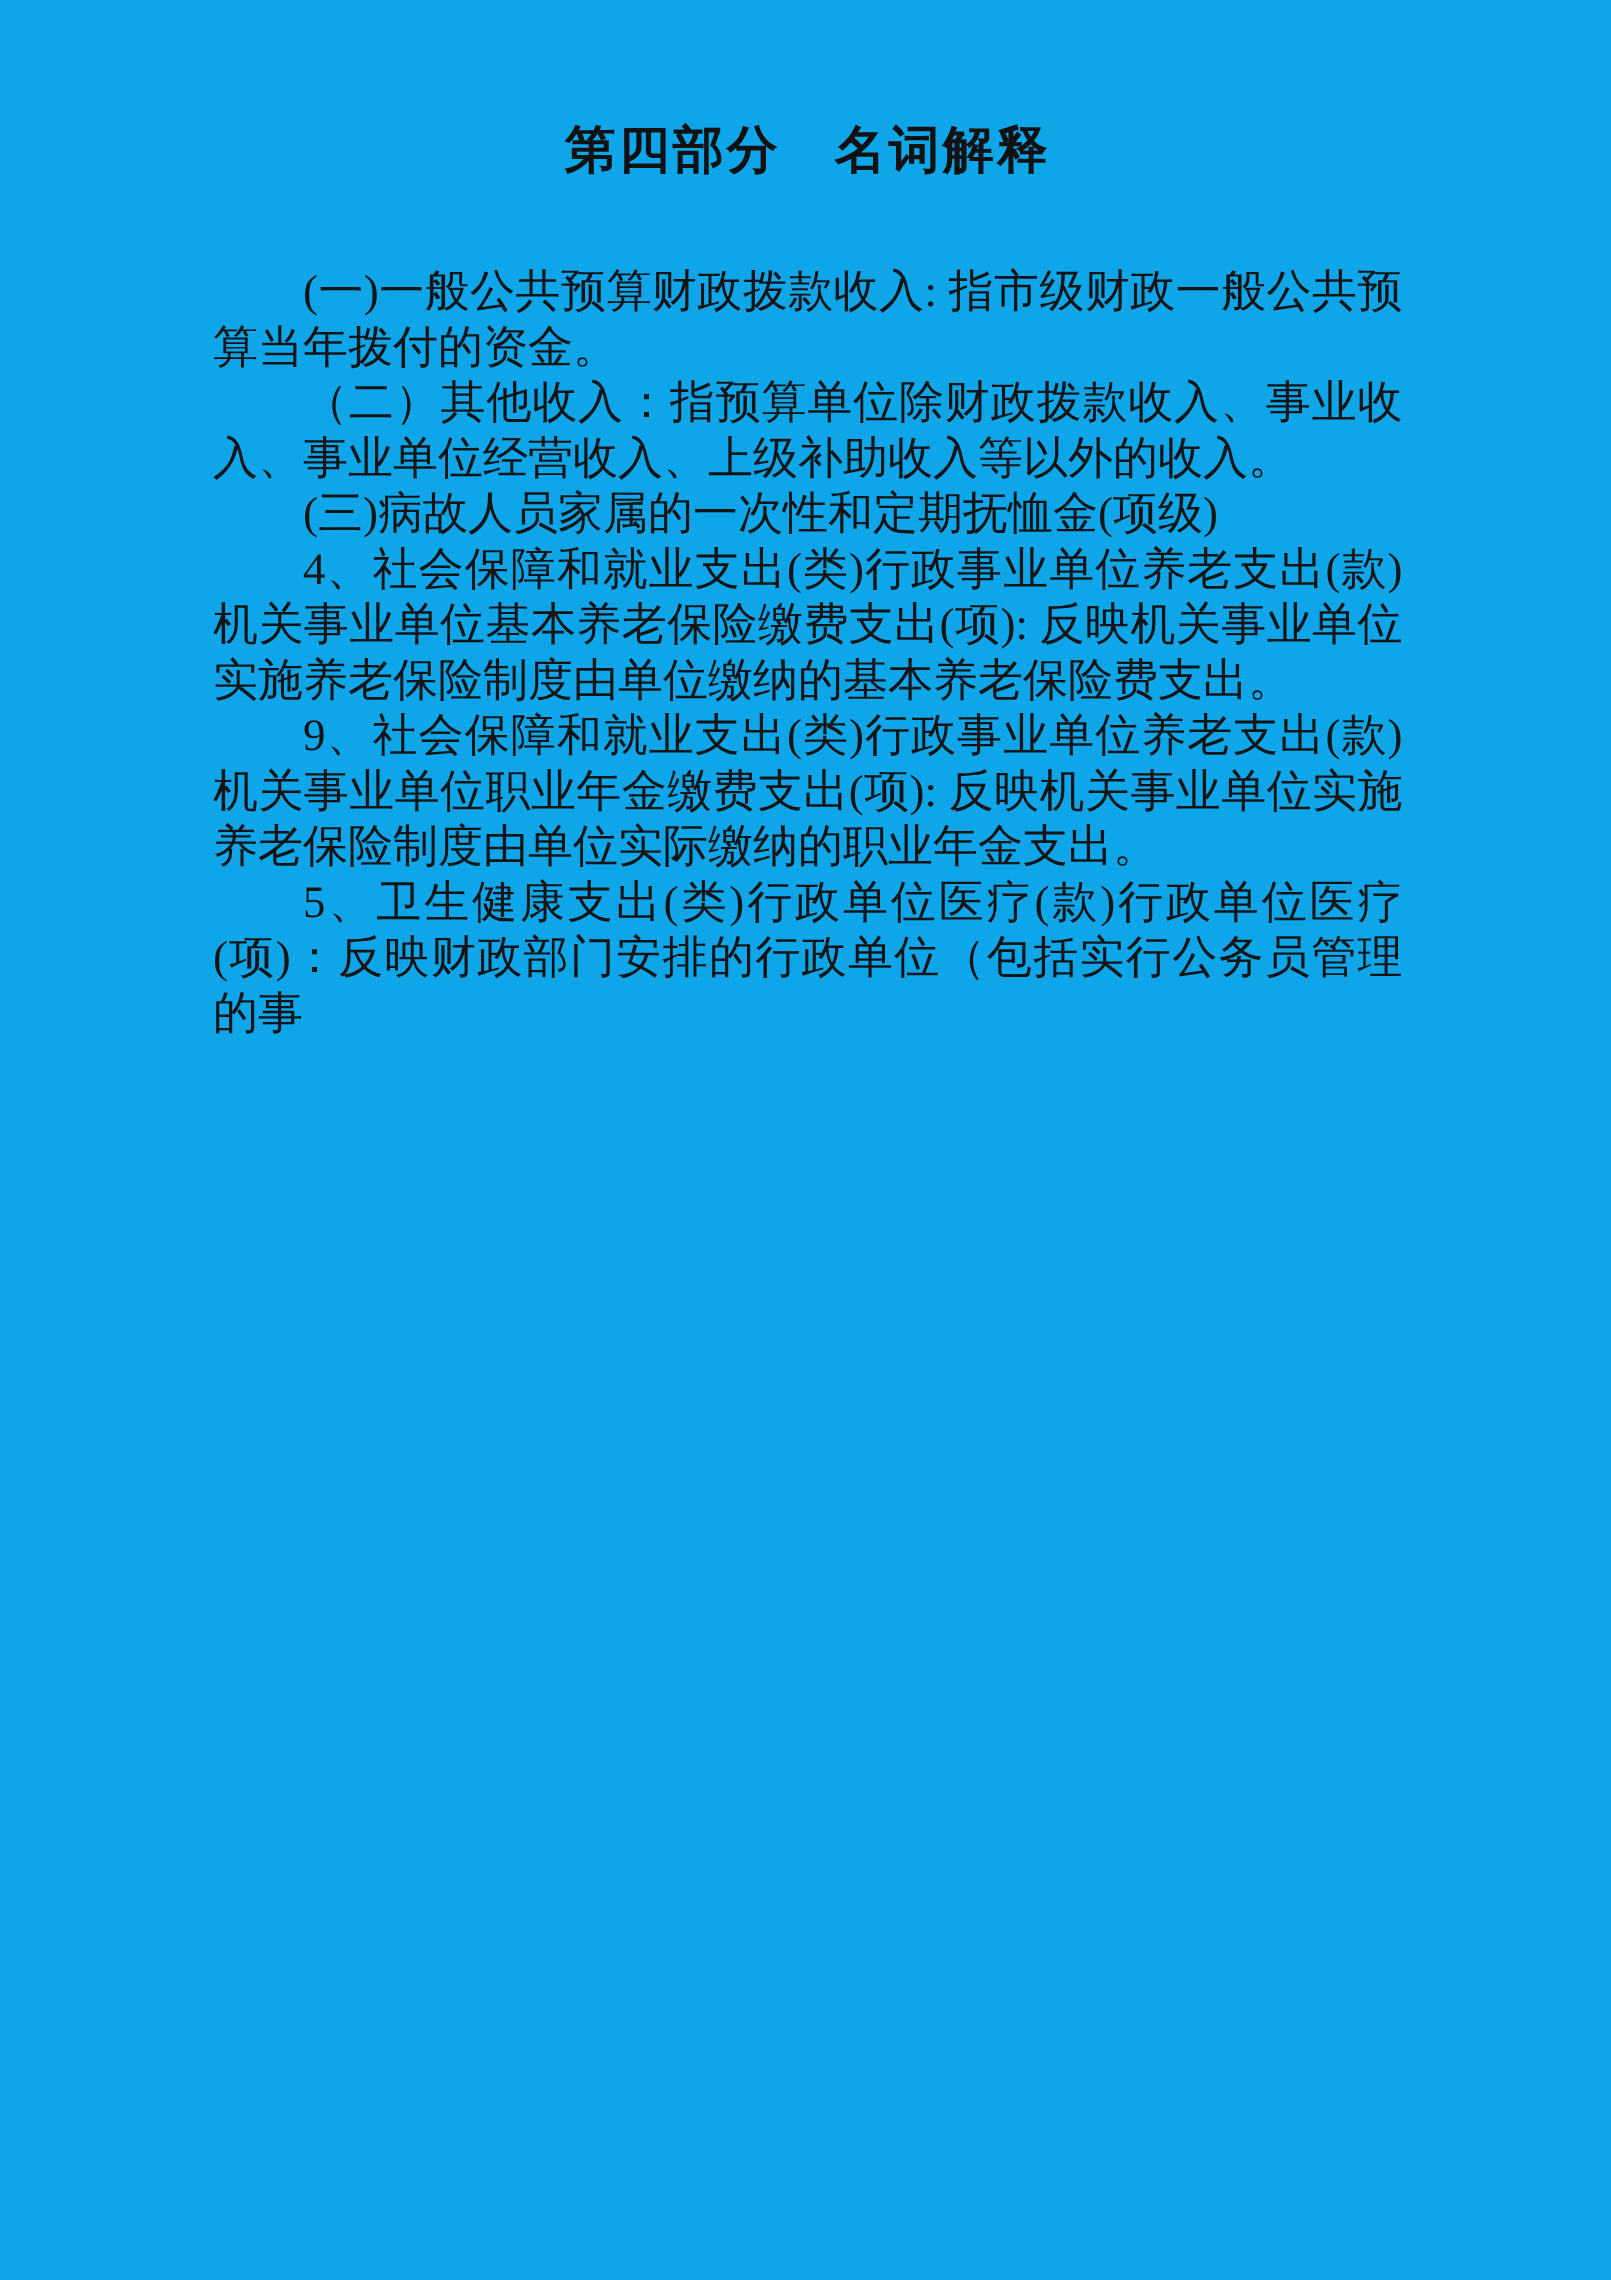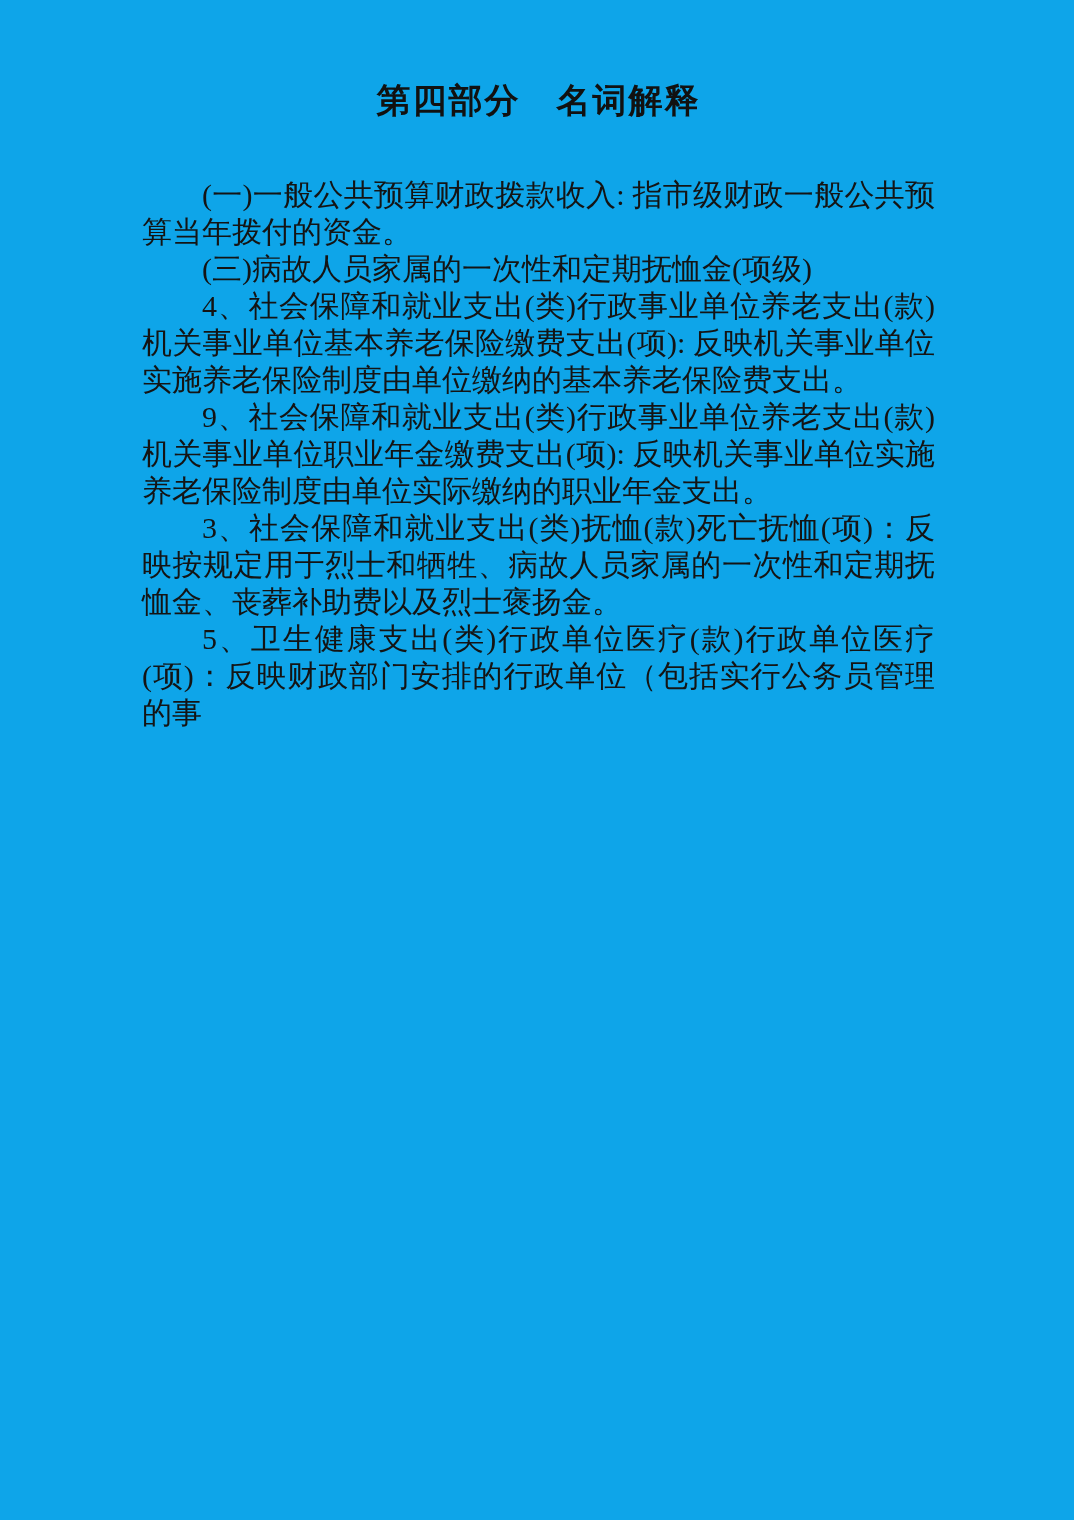--- a/index.html
+++ b/index.html
@@ -41,19 +41,19 @@
   }
 </style>
 </head>
 <body>
 
 <div class="page">
   <h1 class="doc-title">第四部分　名词解释</h1>
 
   <div class="doc-body">
     <p>(一)一般公共预算财政拨款收入: 指市级财政一般公共预算当年拨付的资金。</p>
+    <p>（二）其他收入：指预算单位除财政拨款收入、事业收入、事业单位经营收入、上级补助收入等以外的收入。</p>
     <p>(三)病故人员家属的一次性和定期抚恤金(项级)</p>
     <p>4、社会保障和就业支出(类)行政事业单位养老支出(款)机关事业单位基本养老保险缴费支出(项): 反映机关事业单位实施养老保险制度由单位缴纳的基本养老保险费支出。</p>
     <p>9、社会保障和就业支出(类)行政事业单位养老支出(款)机关事业单位职业年金缴费支出(项): 反映机关事业单位实施养老保险制度由单位实际缴纳的职业年金支出。</p>
-    <p>3、社会保障和就业支出(类)抚恤(款)死亡抚恤(项)：反映按规定用于烈士和牺牲、病故人员家属的一次性和定期抚恤金、丧葬补助费以及烈士褒扬金。</p>
     <p>5、卫生健康支出(类)行政单位医疗(款)行政单位医疗(项)：反映财政部门安排的行政单位（包括实行公务员管理的事</p>
   </div>
 </div>
 
 </body></html>

